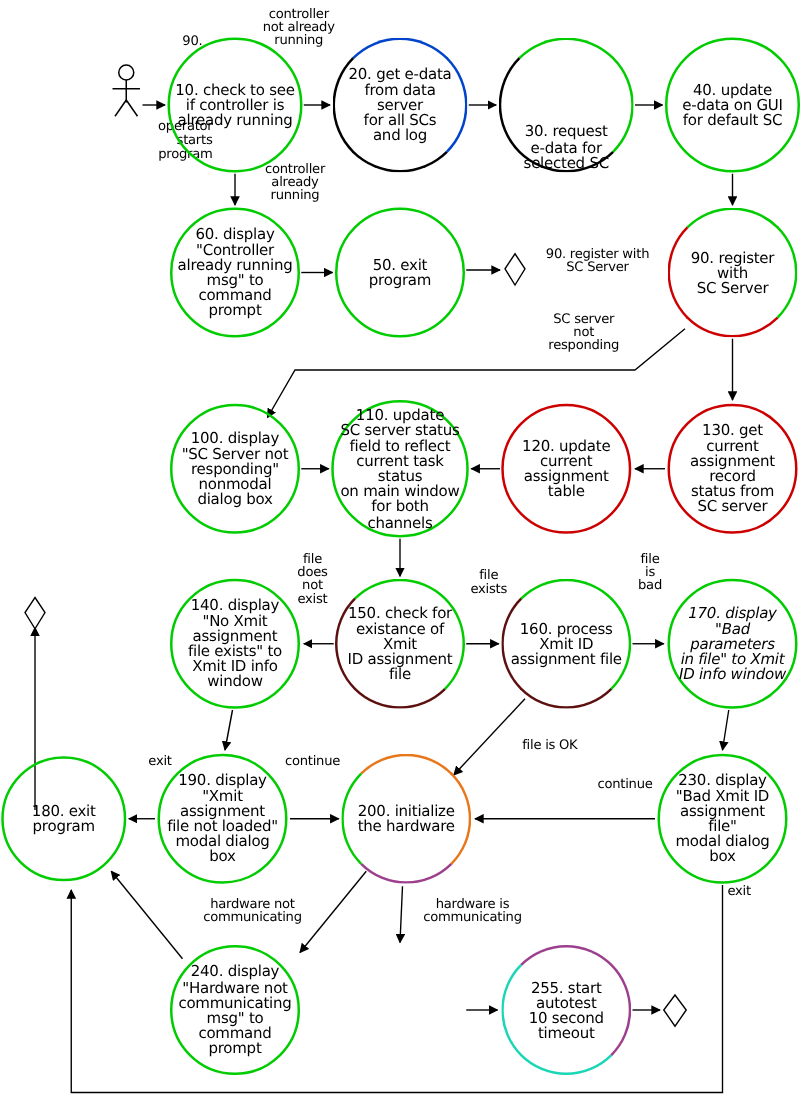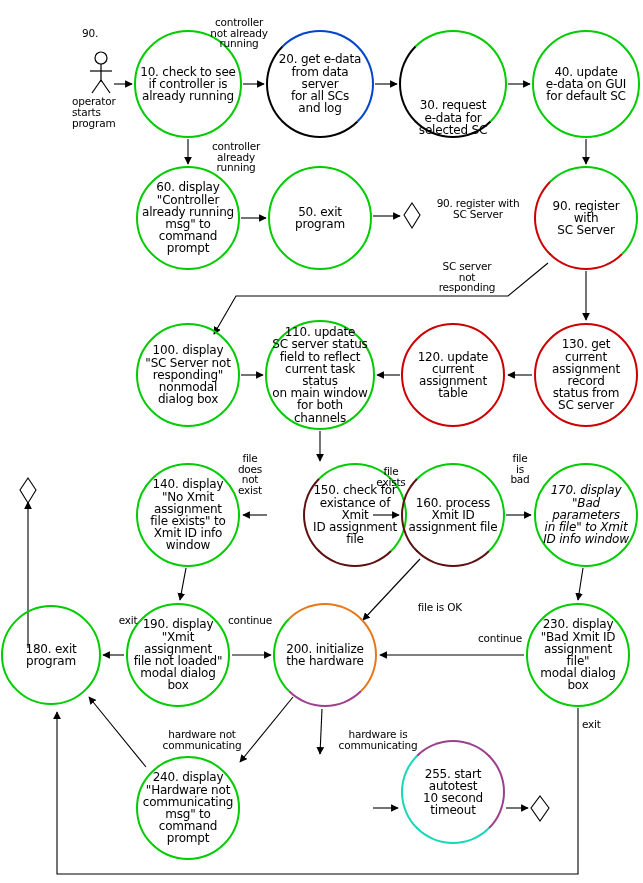--- a/index.html
+++ b/index.html
@@ -42,30 +42,30 @@
     white-space: pre-line;
   }
   .edge-label {
     position: absolute;
     text-align: center;
     font-size: 10.5px;
     line-height: 1.02;
     color: #000;
     white-space: pre-line;
     letter-spacing: -0.2px;
-    margin-top: 11px;
   }
   .free-text {
     position: absolute;
-    text-align: left;
+    text-align: right;
     font-size: 10.5px;
     line-height: 1.05;
     color: #000;
     white-space: pre-line;
     letter-spacing: -0.2px;
+    margin-left: 36px;
   }
   .diamond-label {
     position: absolute;
     font-size: 10.5px;
     line-height: 1.02;
     color: #000;
     white-space: pre-line;
     text-align: center;
     letter-spacing: -0.2px;
   }
@@ -235,21 +235,21 @@
 SC server</div>
   </div>
   <div class="node" id="n140" style="left: 136px; top: 463px; width: 104px; height: 104px; border: 2.5px solid rgb(0, 204, 0);">
     <div class="label">140. display
 "No Xmit
 assignment
 file exists" to
 Xmit ID info
 window</div>
   </div>
-  <div class="node" id="n150" style="left: 268px; top: 463px; width: 104px; height: 104px; border-width: 2.5px; border-style: solid; border-color: rgb(0, 204, 0) rgb(0, 204, 0) rgb(92, 16, 16) rgb(92, 16, 16); border-image: initial; margin-left: 35px;">
+  <div class="node" id="n150" style="left: 268px; top: 463px; width: 104px; height: 104px; border-width: 2.5px; border-style: solid; border-color: rgb(0, 204, 0) rgb(0, 204, 0) rgb(92, 16, 16) rgb(92, 16, 16); border-image: initial;">
     <div class="label">150. check for
 existance of Xmit
 ID assignment
 file</div>
   </div>
   <div class="node" id="n160" style="left: 401px; top: 463px; width: 104px; height: 104px; border-width: 2.5px; border-style: solid; border-color: rgb(0, 204, 0) rgb(0, 204, 0) rgb(92, 16, 16) rgb(92, 16, 16); border-image: initial;">
     <div class="label">160. process
 Xmit ID
 assignment file</div>
   </div>
@@ -279,21 +279,21 @@
 assignment file"
 modal dialog box</div>
   </div>
   <div class="node" id="n240" style="left: 136px; top: 756px; width: 104px; height: 104px; border: 2.5px solid rgb(0, 204, 0);">
     <div class="label">240. display
 "Hardware not
 communicating
 msg" to command
 prompt</div>
   </div>
-  <div class="node" id="n255" style="left: 401px; top: 740px; width: 104px; height: 104px; border-width: 2.5px; border-style: solid; border-color: rgb(156, 63, 140) rgb(156, 63, 140) rgb(25, 214, 182) rgb(25, 214, 182); border-image: initial;">
+  <div class="node" id="n255" style="left: 401px; top: 756px; width: 104px; height: 104px; border-width: 2.5px; border-style: solid; border-color: rgb(156, 63, 140) rgb(156, 63, 140) rgb(25, 214, 182) rgb(25, 214, 182); border-image: initial;">
     <div class="label">255. start
 autotest
 10 second
 timeout</div>
   </div>
 
   <div class="edge-label" style="left:196px; top:6px; width:86px;">controller
 not already
 running</div>
   <div class="edge-label" style="left:196px; top:130px; width:80px;">controller

